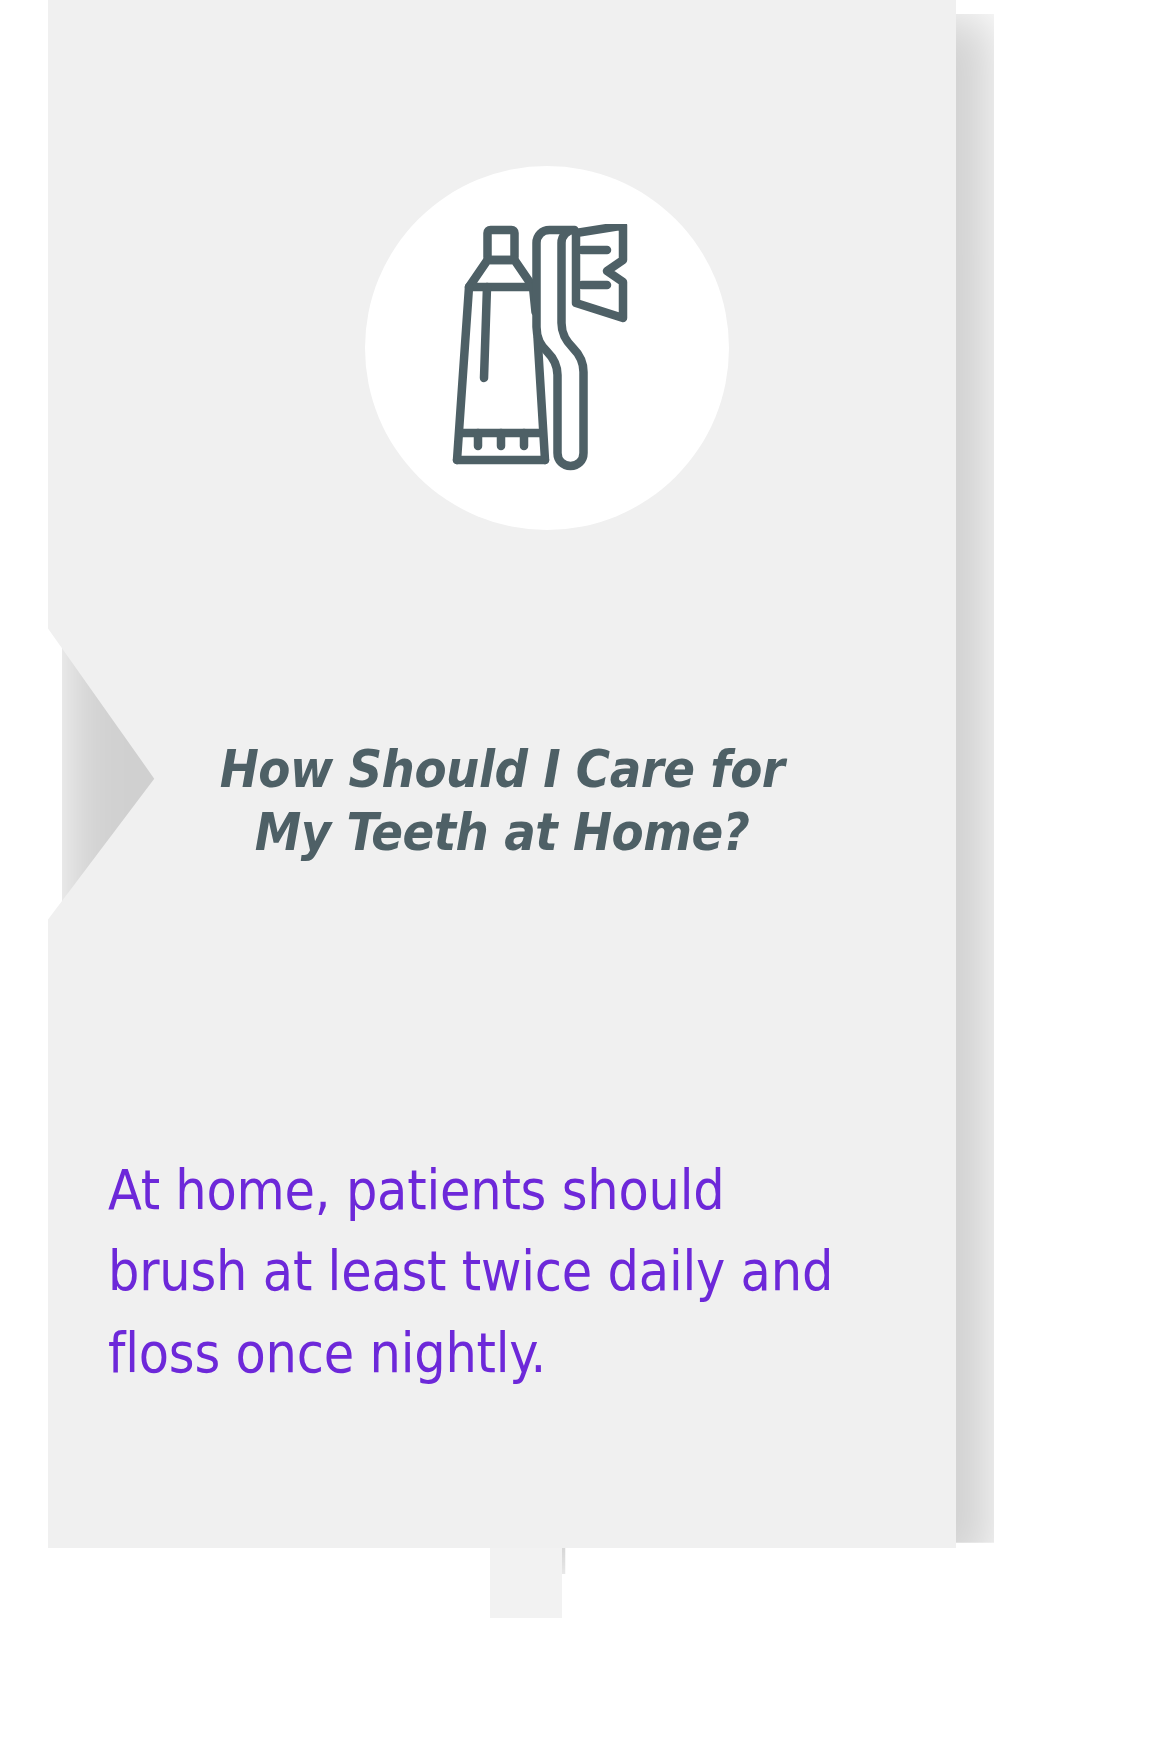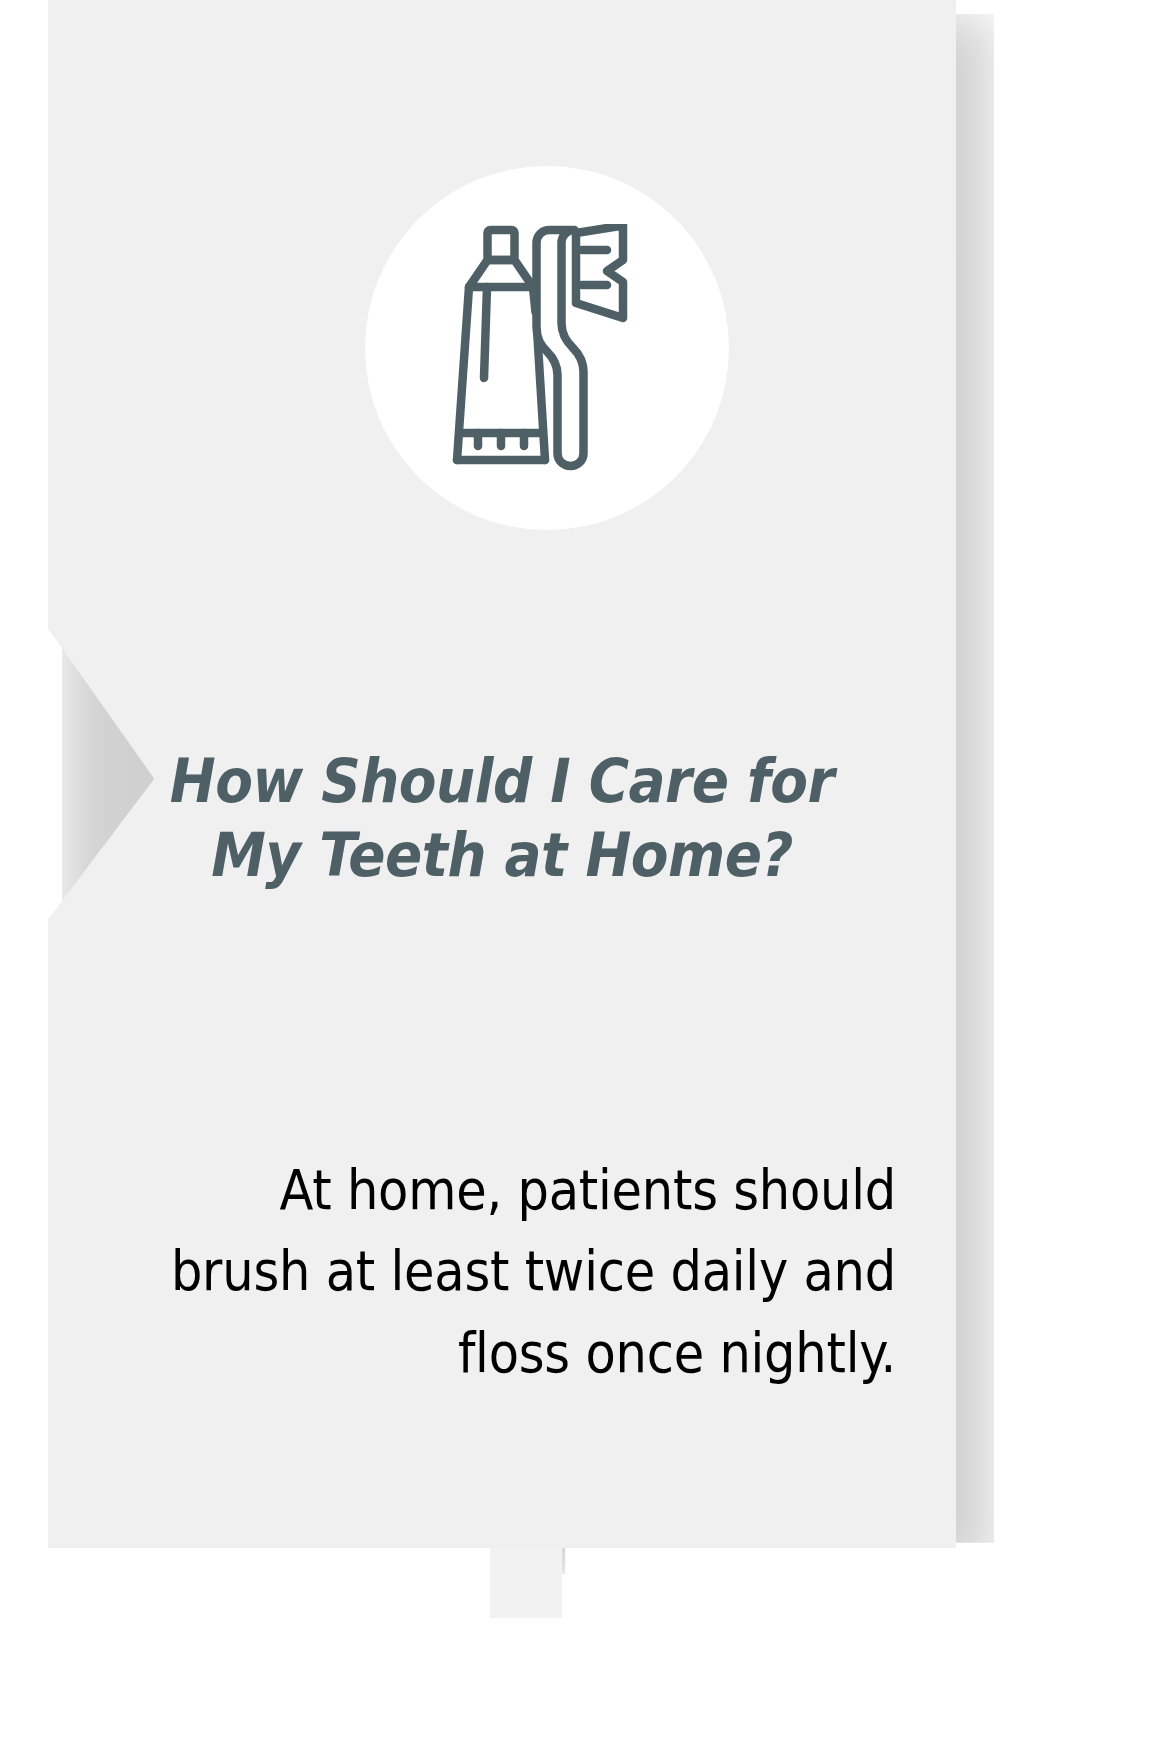--- a/index.html
+++ b/index.html
@@ -102,38 +102,38 @@
 
   
   .card-title {
     position: absolute;
     left: 0;
     top: 703px;
     width: 908px;
     text-align: center;
     color: #4e6066;
     font-family: "DejaVu Sans Condensed", "Liberation Sans Narrow", "Liberation Sans", sans-serif;
-    font-size: 61px;
+    font-size: 52px;
     font-weight: 700;
     font-style: italic;
     line-height: 1.22;
     letter-spacing: -0.5px;
     padding: 0 40px;
     box-sizing: border-box;
     white-space: pre-line;
   }
 
   
   .card-body {
     position: absolute;
     left: 0;
     top: 1095px;
     width: 908px;
-    text-align: right;
-    color: #000000;
+    text-align: left;
+    color: #6d28d9;
     font-family: "DejaVu Sans Condensed", "Liberation Sans Narrow", "Liberation Sans", sans-serif;
     font-size: 55px;
     font-weight: 400;
     font-style: normal;
     line-height: 1.48;
     letter-spacing: -0.2px;
     padding: 0 60px;
     box-sizing: border-box;
     white-space: pre-line;
   }

